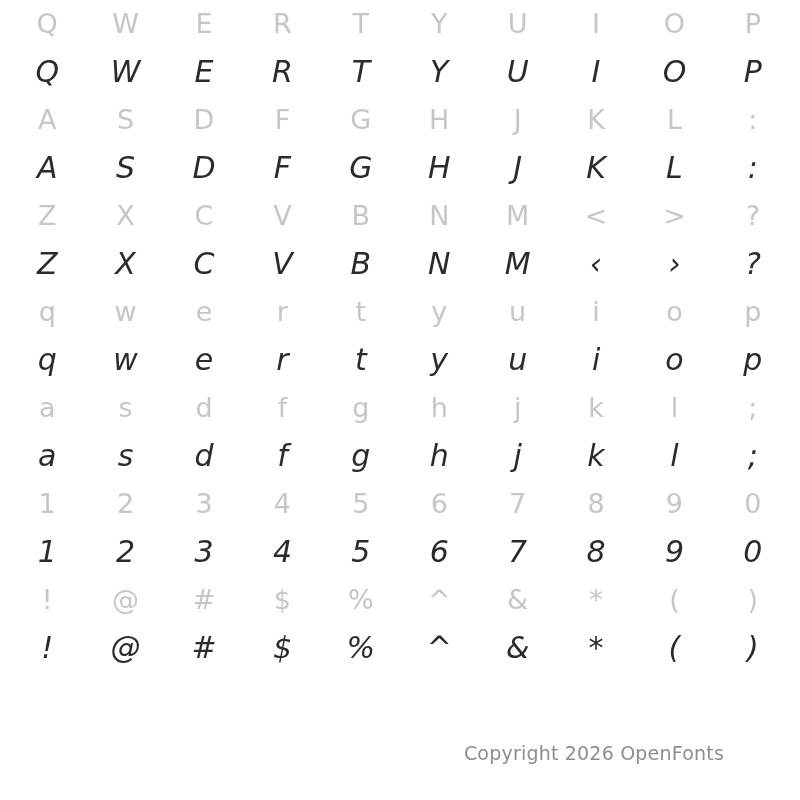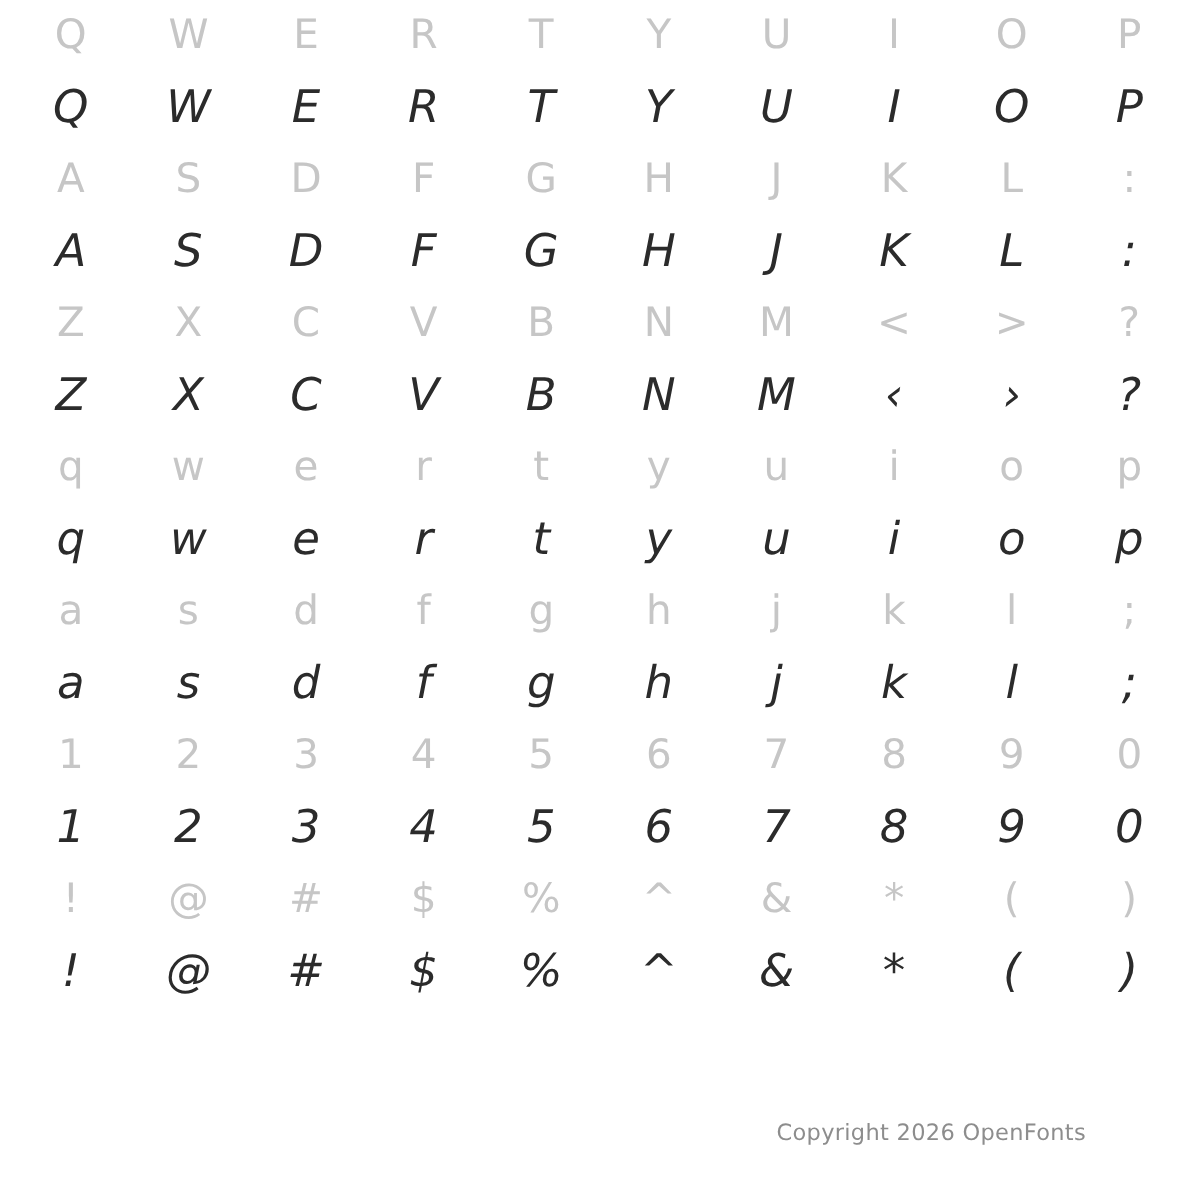--- a/index.html
+++ b/index.html
@@ -65,21 +65,21 @@
     margin-bottom: 0px;
   }
   .pair + .pair {
     margin-top: 0px;
   }
   .footer {
     position: absolute;
     right: 76px;
     bottom: 36px;
     color: #8d8d8d;
-    font-size: 15px;
+    font-size: 19px;
     font-family: "DejaVu Sans", sans-serif;
     letter-spacing: 0.2px;
     white-space: nowrap;
   }
 </style>
 </head>
 <body>
 
 <div class="sheet">
 

